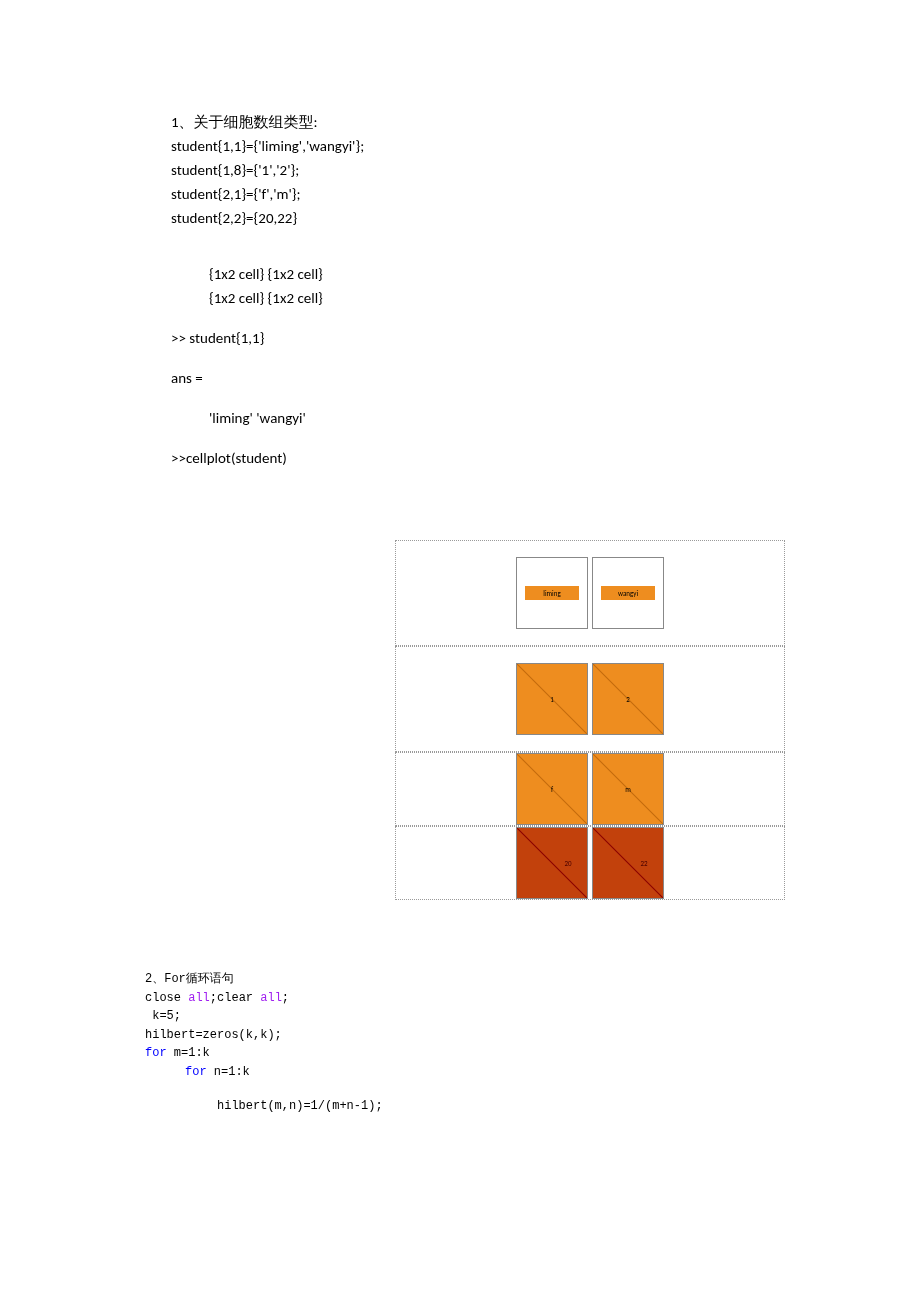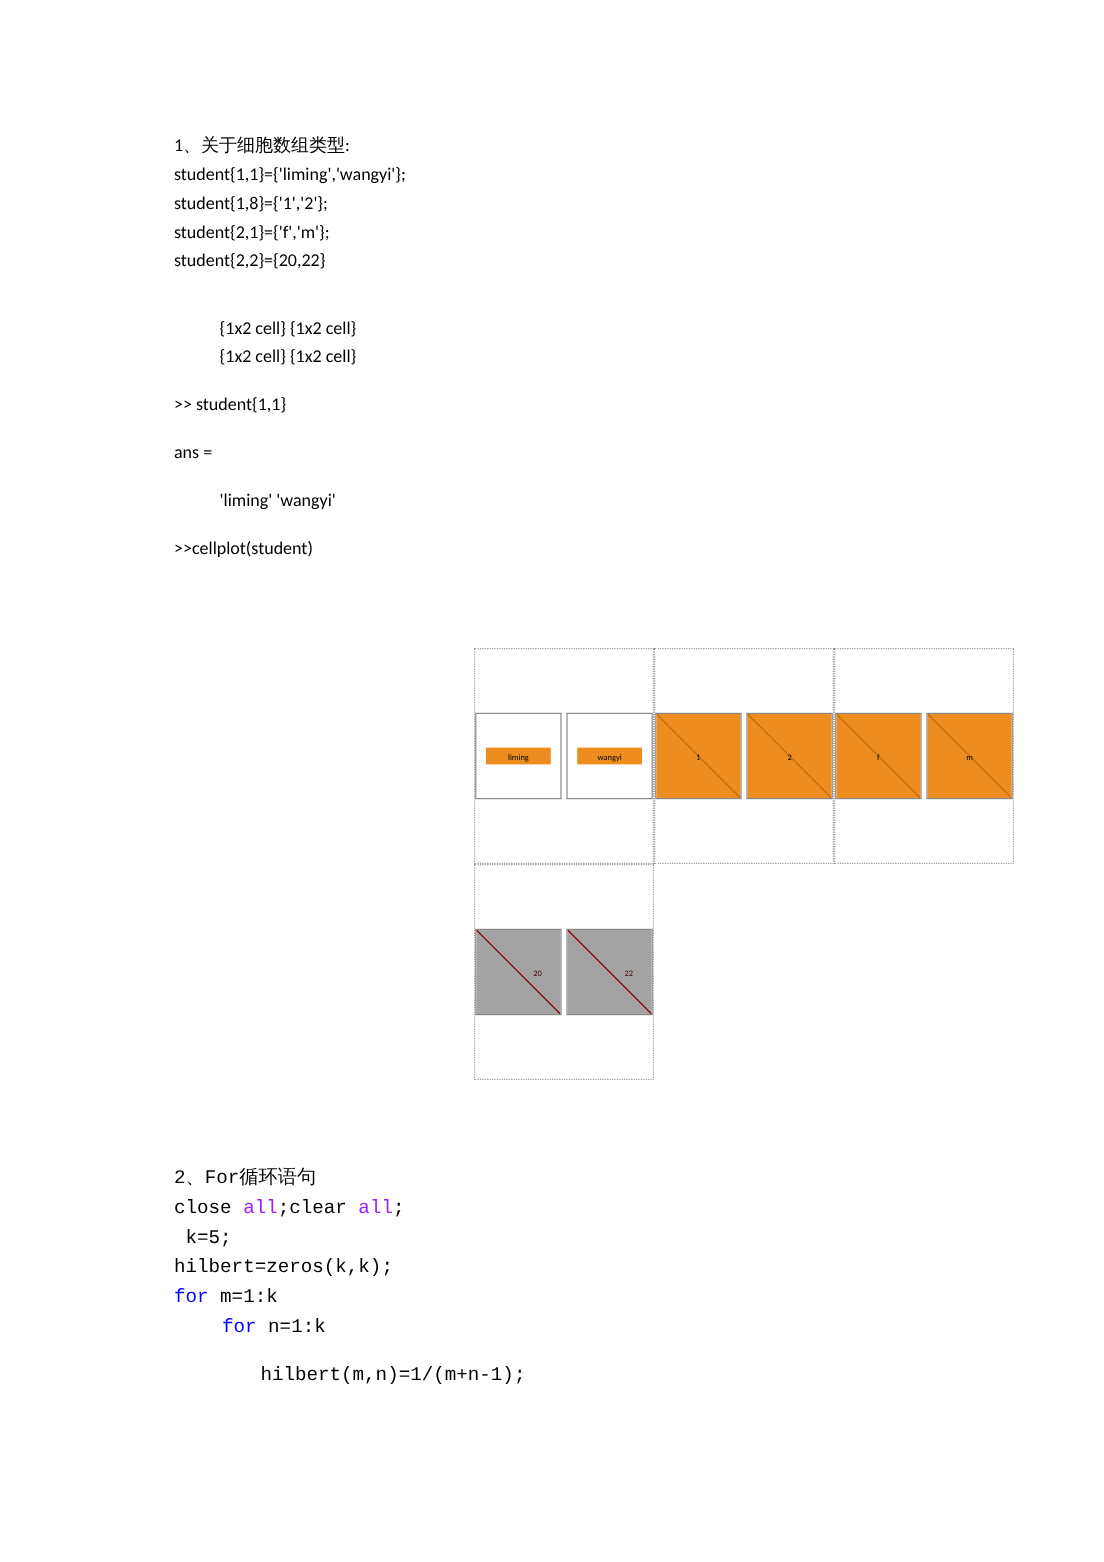--- a/index.html
+++ b/index.html
@@ -9,33 +9,34 @@
     font-family: Calibri, "Segoe UI", Arial, sans-serif;
     font-size: 15px;
     color: #000;
     width: 920px;
   }
   .page {
     padding: 110px 145px 60px 145px;
   }
   .line {
     line-height: 1.6;
+    margin-left: 26px;
   }
   .indent1 { padding-left: 38px; }
   .gap { height: 16px; }
   .big-gap { height: 50px; }
 
   
   .figure {
     margin-left: 250px;
     margin-top: 20px;
     width: 390px;
     height: 360px;
     display: grid;
-    grid-template-columns: 1fr 1fr 1fr;
+    grid-template-columns: 1fr;
     grid-template-rows: 1fr 1fr;
   }
   .quad {
     border: 1px dotted #9a9a9a;
     position: relative;
     display: flex;
     align-items: center;
     justify-content: center;
     gap: 6px;
   }
@@ -67,42 +68,42 @@
     height: 100%;
     position: relative;
     display: flex;
     align-items: center;
     justify-content: center;
     font-size: 7px;
     color: #000;
     box-sizing: border-box;
   }
   .fill.orange { background: #ee8d1f; }
-  .fill.red { background: #a3a3a3; color: #4a0000; padding-left: 32px; }
+  .fill.red { background: #c2410c; color: #4a0000; padding-left: 32px; }
   .fill.bar {
     height: 14px;
     margin: 0 8px;
     width: calc(100% - 16px);
   }
   .fill svg.diag {
     position: absolute;
     top:0; left:0; width:100%; height:100%;
     pointer-events:none;
   }
   .label {
     position: relative;
     z-index: 2;
     font-size: 7px;
     white-space: nowrap;
   }
 
   
   .code {
     font-family: "Courier New", monospace;
-    font-size: 16px;
+    font-size: 12px;
     line-height: 1.55;
     white-space: pre;
   }
   .kw-blue { color: #0000ff; }
   .kw-mag { color: #a020f0; }
   .code-indent1 { padding-left: 40px; }
   .code-indent2 { padding-left: 72px; margin-top: 15px; }
 </style>
 </head>
 <body>

